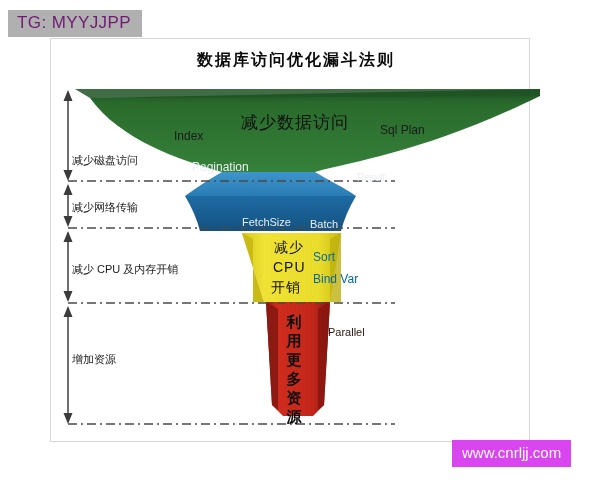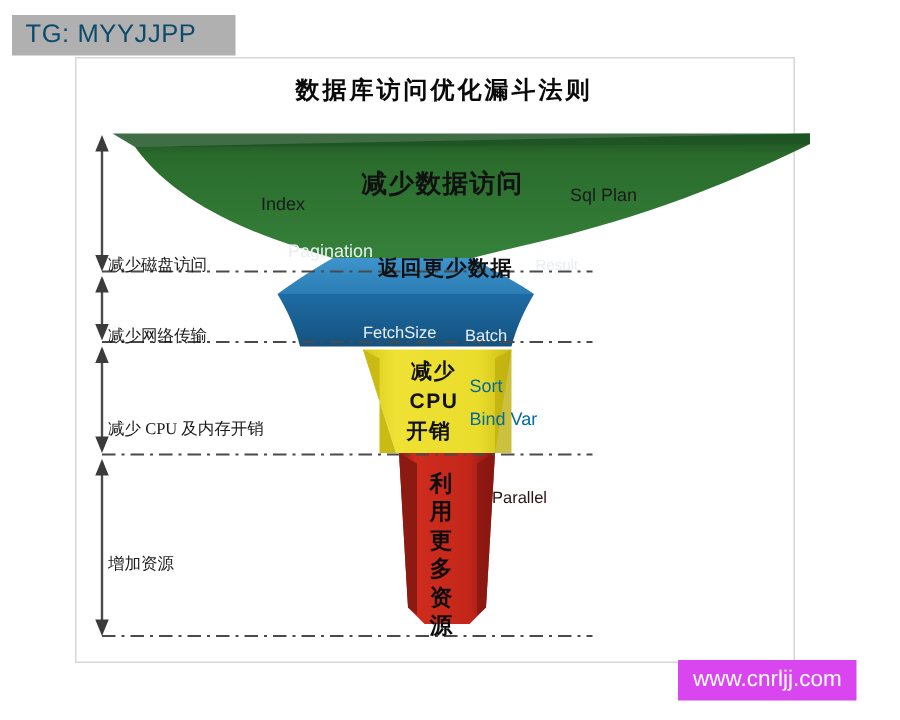--- a/index.html
+++ b/index.html
@@ -18,23 +18,23 @@
     position: absolute;
     left: 0; top: 0;
     width: 600px;
     height: 480px;
   }
   
   .tag-badge {
     position: absolute;
     left: 8px;
     top: 10px;
-    padding: 2px 26px 3px 9px;
+    padding: 2px 11px 3px 9px;
     background: #b0b0b0;
-    color: #0c4a6e;
+    color: #701a75;
     font-size: 17px;
     letter-spacing: 0.4px;
     line-height: 22px;
     z-index: 40;
     white-space: nowrap;
   }
   
   .watermark {
     position: absolute;
     left: 452px;
@@ -78,21 +78,21 @@
     left: 0; top: 0;
     width: 600px;
     height: 480px;
     z-index: 10;
   }
   
   .band-main {
     position: absolute;
     z-index: 20;
     font-family: "DejaVu Serif", "Liberation Serif", serif;
-    font-weight: bold;
+    font-weight: normal;
     color: #111111;
     white-space: nowrap;
     letter-spacing: 1px;
   }
   .band-en {
     position: absolute;
     z-index: 20;
     font-family: "Liberation Sans", sans-serif;
     color: #1b1b1b;
     white-space: nowrap;
@@ -111,25 +111,24 @@
     line-height: 19px;
     text-align: center;
     width: 20px;
   }
   .vert-text span { display: block; }
 
   
   .scale-label {
     position: absolute;
     z-index: 22;
-    font-family: Liberation Serif, serif;
+    font-family: Liberation Sans, sans-serif;
     font-size: 11px;
     color: #1a1a1a;
     white-space: nowrap;
-    margin-top: 16px;
   }
 </style>
 </head>
 <body>
 
 <div id="stage">
 
   <div class="frame"></div>
 
   <div class="chart-title">数据库访问优化漏斗法则</div>
@@ -218,21 +217,20 @@
       <polygon points="68,302 63.5,291 72.5,291"></polygon>
       <polygon points="68,306 63.5,317 72.5,317"></polygon>
       <polygon points="68,424 63.5,413 72.5,413"></polygon>
     </g>
   </svg>
 
   <div class="band-main" style="left:241px; top:111px; font-size:17px;">减少数据访问</div>
   <div class="band-en" style="left:174px; top:129px; font-size:12px;">Index</div>
   <div class="band-en" style="left:380px; top:123px; font-size:12px;">Sql Plan</div>
 
-  <div class="band-main" style="left:252px; top:170px; font-size:14px;">返回更少数据</div>
   <div class="band-en light" style="left:192px; top:160px; font-size:12px;">Pagination</div>
   <div class="band-en light" style="left:357px; top:172px; font-size:10px;">Result</div>
 
   <div class="band-en light" style="left:242px; top:216px; font-size:11px;">FetchSize</div>
   <div class="band-en light" style="left:310px; top:218px; font-size:11px;">Batch</div>
 
   <div class="band-main" style="left:274px; top:239px; font-size:14px;">减少</div>
   <div class="band-main" style="left:273px; top:259px; font-size:14px; font-family:'Liberation Sans',sans-serif;">CPU</div>
   <div class="band-main" style="left:271px; top:279px; font-size:14px;">开销</div>
   <div class="band-en onyellow" style="left:313px; top:250px; font-size:12px;">Sort</div>

